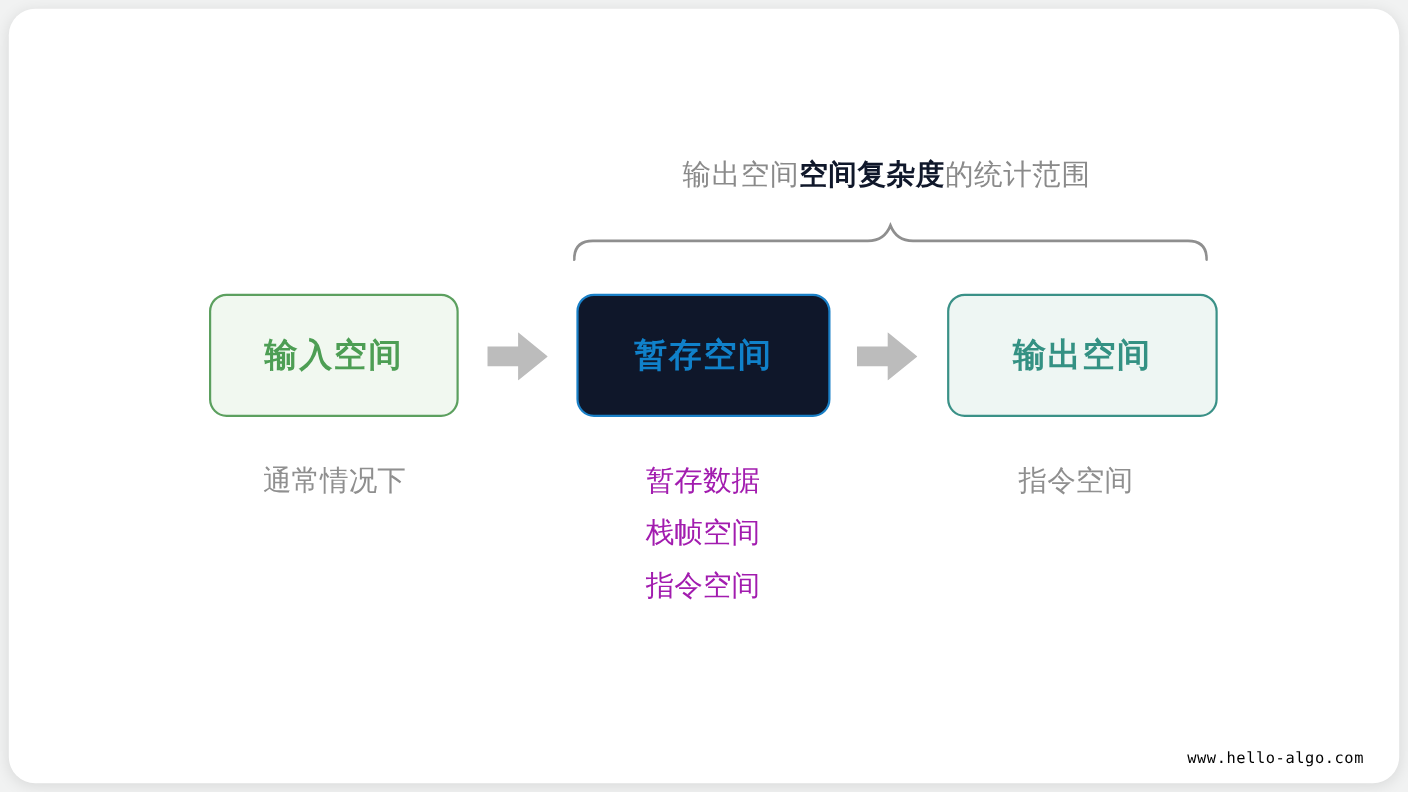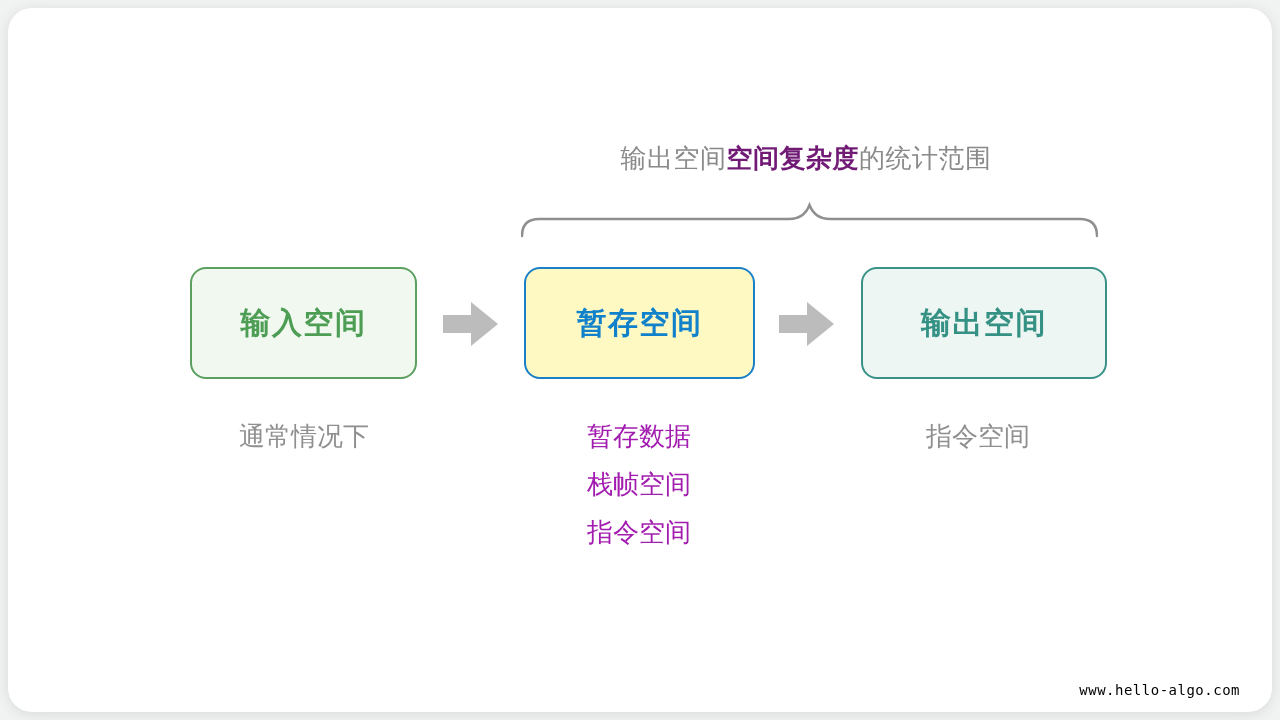--- a/index.html
+++ b/index.html
@@ -80,36 +80,36 @@
     letter-spacing: 0.5px;
   }
 </style>
 </head>
 <body>
 
 <div class="stage">
   <div class="card"></div>
 
   <div class="annotation" style="color: rgb(138, 138, 138);">
-    <span>输出空间</span><span class="bold" style="color: #701a75;">空间复杂度</span><span>的统计范围</span>
+    <span>输出空间</span><span class="bold" style="color: #0f172a;">空间复杂度</span><span>的统计范围</span>
   </div>
 
   <svg class="brace" width="577" height="38" viewBox="0 0 577 38">
     <path d="M 1,34 Q 1,17 18,17 L 268,17 Q 283,17 288.5,3 Q 294,17 309,17 L 559,17 Q 576,17 576,34" fill="none" stroke-width="2.5" stroke-linecap="round" style="stroke: rgb(143, 143, 143);"></path>
   </svg>
 
   <div class="box box-input" style="border-color: rgb(92, 160, 95); background-color: rgb(241, 248, 240); color: rgb(77, 158, 84);">
     <span>输入空间</span>
   </div>
 
   <svg class="arrow arrow-1" width="55" height="44" viewBox="0 0 55 44">
     <polygon points="0,13 28,13 28,0 55,22 28,44 28,31 0,31" style="fill: rgb(188, 188, 188);"></polygon>
   </svg>
 
-  <div class="box box-temp" style="border-color: rgb(26, 128, 199); background-color: #fef9c3; color: rgb(16, 129, 202);">
+  <div class="box box-temp" style="border-color: rgb(26, 128, 199); background-color: #0f172a; color: rgb(16, 129, 202);">
     <span>暂存空间</span>
   </div>
 
   <svg class="arrow arrow-2" width="55" height="44" viewBox="0 0 55 44">
     <polygon points="0,13 28,13 28,0 55,22 28,44 28,31 0,31" style="fill: rgb(188, 188, 188);"></polygon>
   </svg>
 
   <div class="box box-output" style="border-color: rgb(58, 145, 135); background-color: rgb(238, 246, 243); color: rgb(52, 145, 131);">
     <span>输出空间</span>
   </div>

